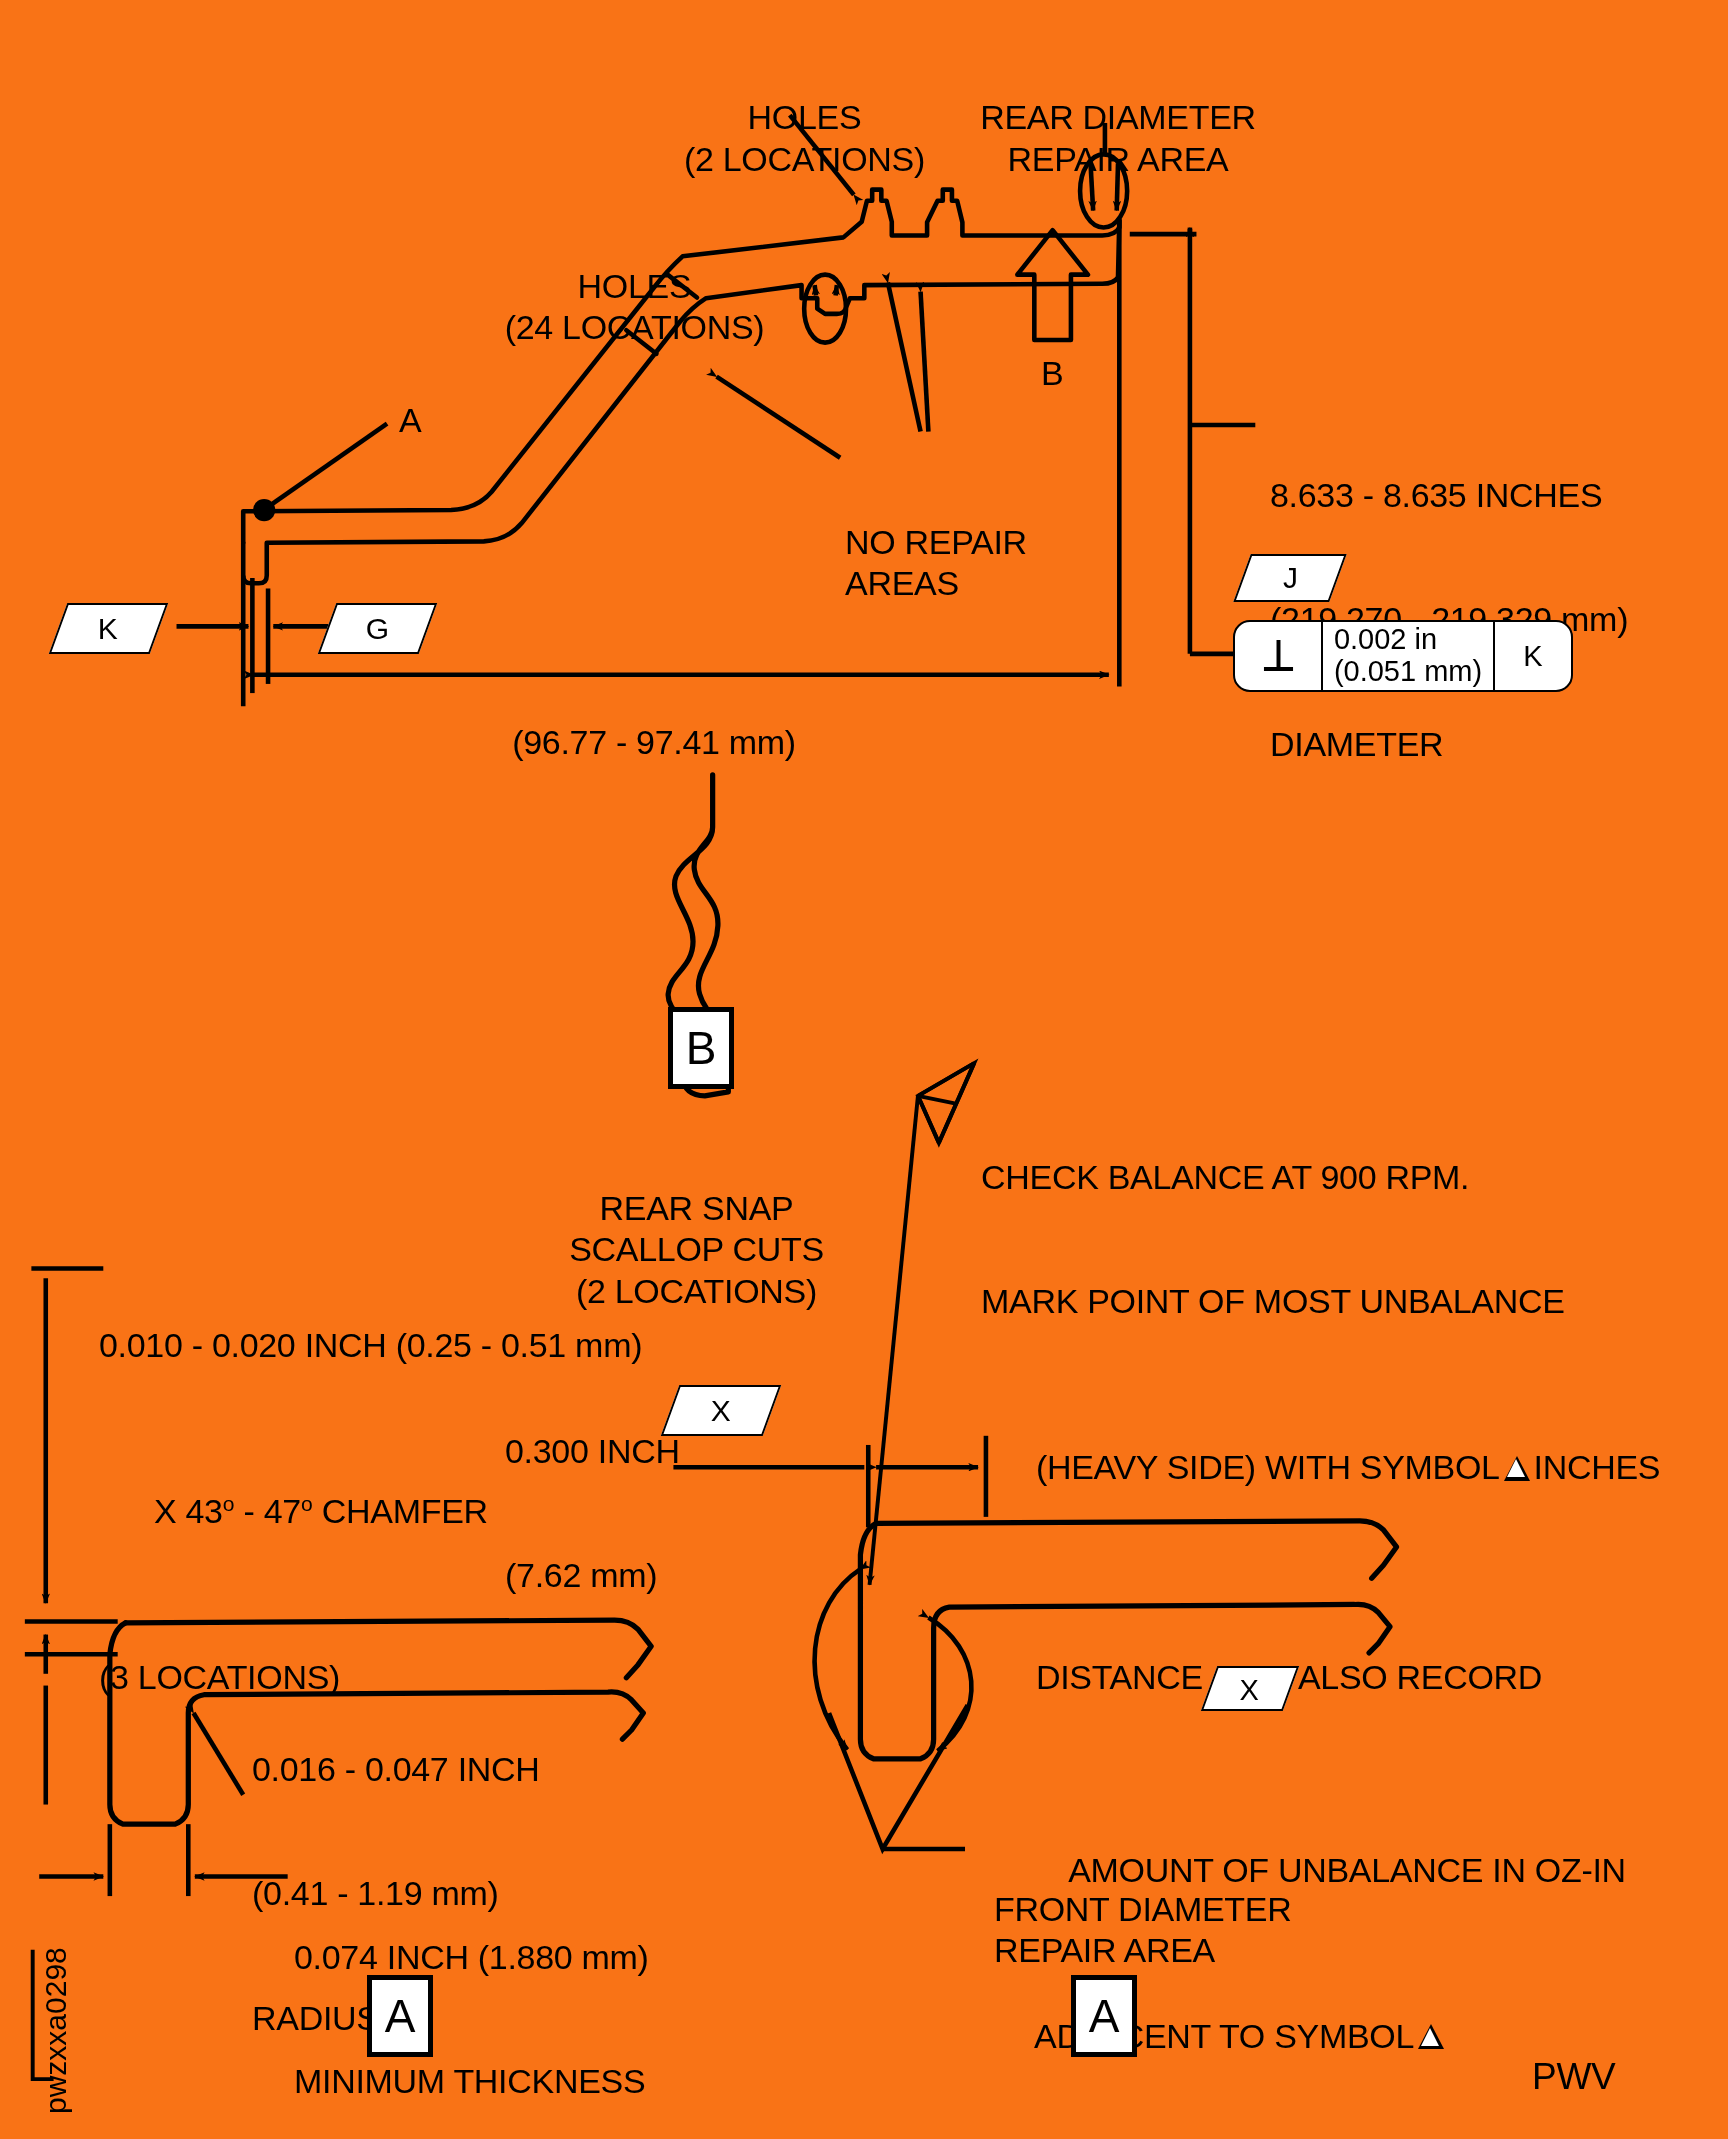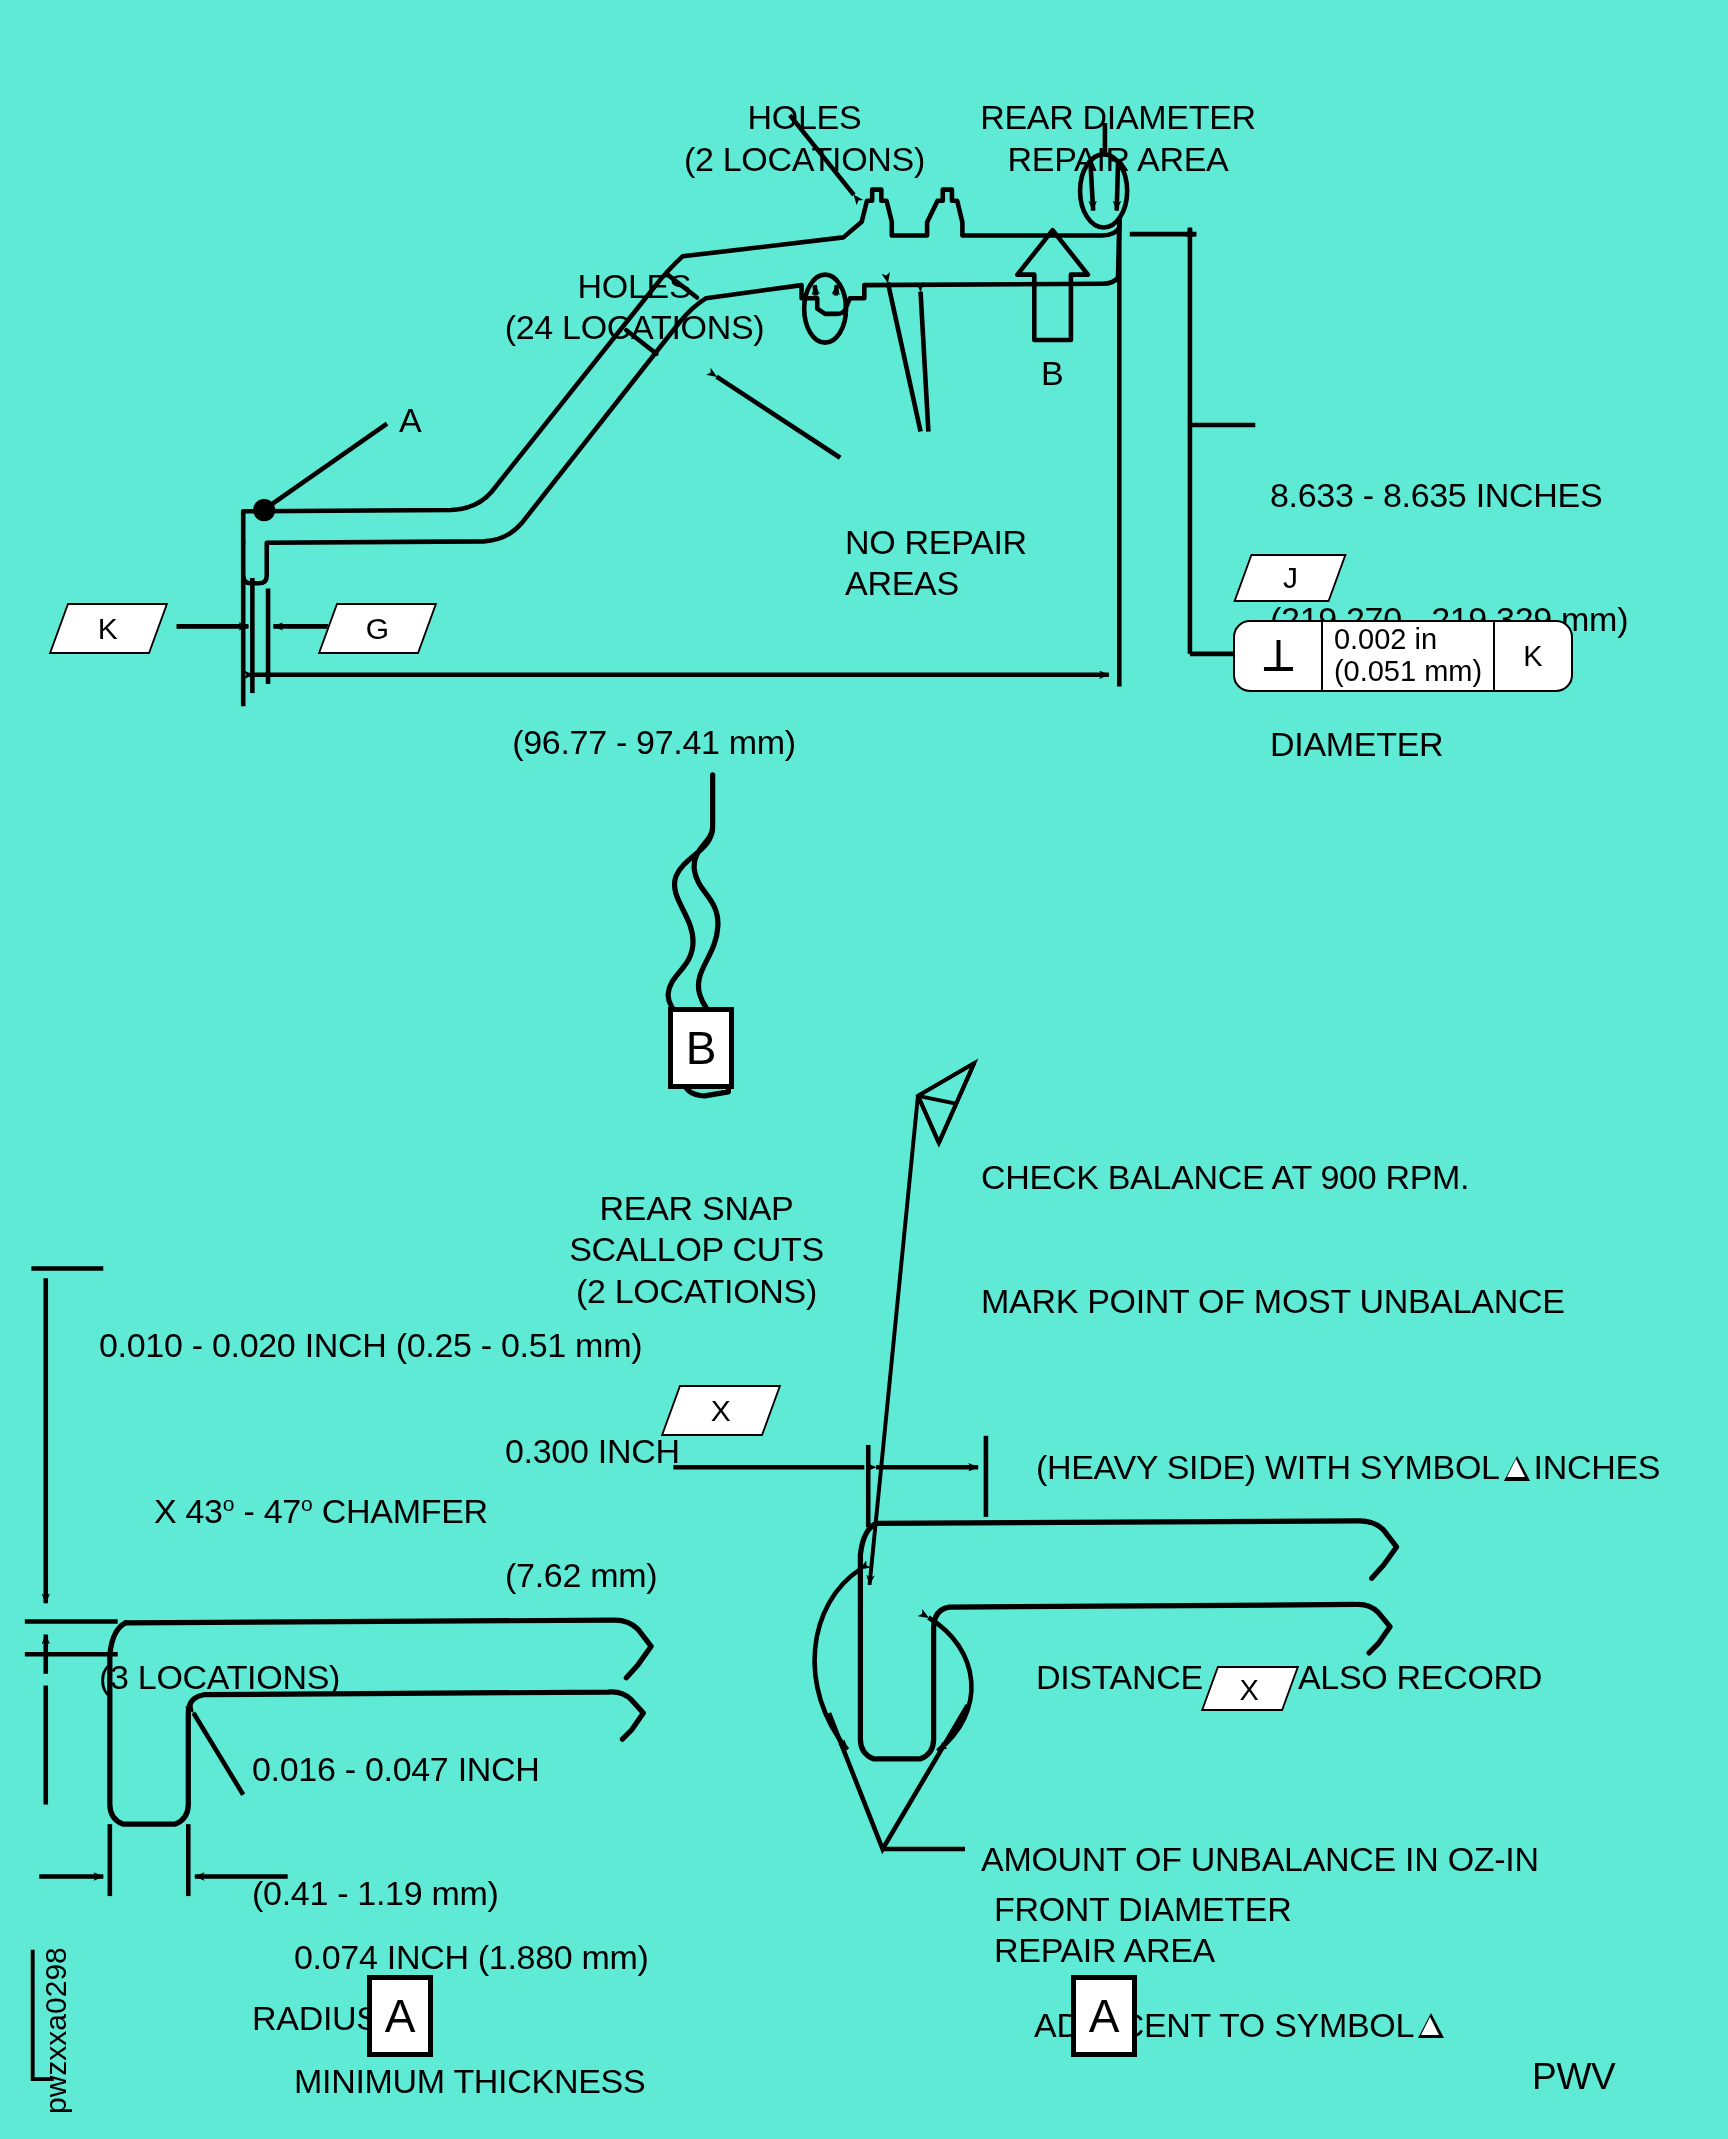--- a/index.html
+++ b/index.html
@@ -4,21 +4,21 @@
 <style>
   html, body {
     margin: 0;
     padding: 0;
     background: #ffffff;
   }
   #page {
     position: relative;
     width: 1728px;
     height: 2140px;
-    background: #5eead4;
+    background: #f97316;
     font-family: "Liberation Sans", sans-serif;
     color: #000000;
     overflow: hidden;
   }
   svg.layer {
     position: absolute;
     left: 0;
     top: 0;
     width: 1728px;
     height: 2140px;
@@ -367,21 +367,21 @@
 
   <div class="txt t52" style="left:981px; top:1074px; width:732px;">
     <div>CHECK BALANCE AT 900 RPM.</div>
     <div>MARK POINT OF MOST UNBALANCE</div>
     <div>
       <span>(HEAVY SIDE) WITH SYMBOL</span><span class="tri"></span><span>INCHES</span>
     </div>
     <div style="margin-top:2.6px;">
       <span>DISTANCE</span><span class="datum-inline"><span>X</span></span><span>ALSO RECORD</span>
     </div>
-    <div style="margin-top:4px;">AMOUNT OF UNBALANCE IN OZ-IN</div>
+    <div style="margin-top:15px;text-align:center;">AMOUNT OF UNBALANCE IN OZ-IN</div>
     <div>
       <span>ADJACENT TO SYMBOL</span><span class="tri"></span>
     </div>
   </div>
 
   <div class="txt t52" style="left:99px; top:1242px; width:687px;">
     <div>0.010 - 0.020 INCH (0.25 - 0.51 mm)</div>
     <div>
       <span>X 43</span><span class="deg">o</span> <span>- 47</span><span class="deg">o</span> <span>CHAMFER</span>
     </div>

